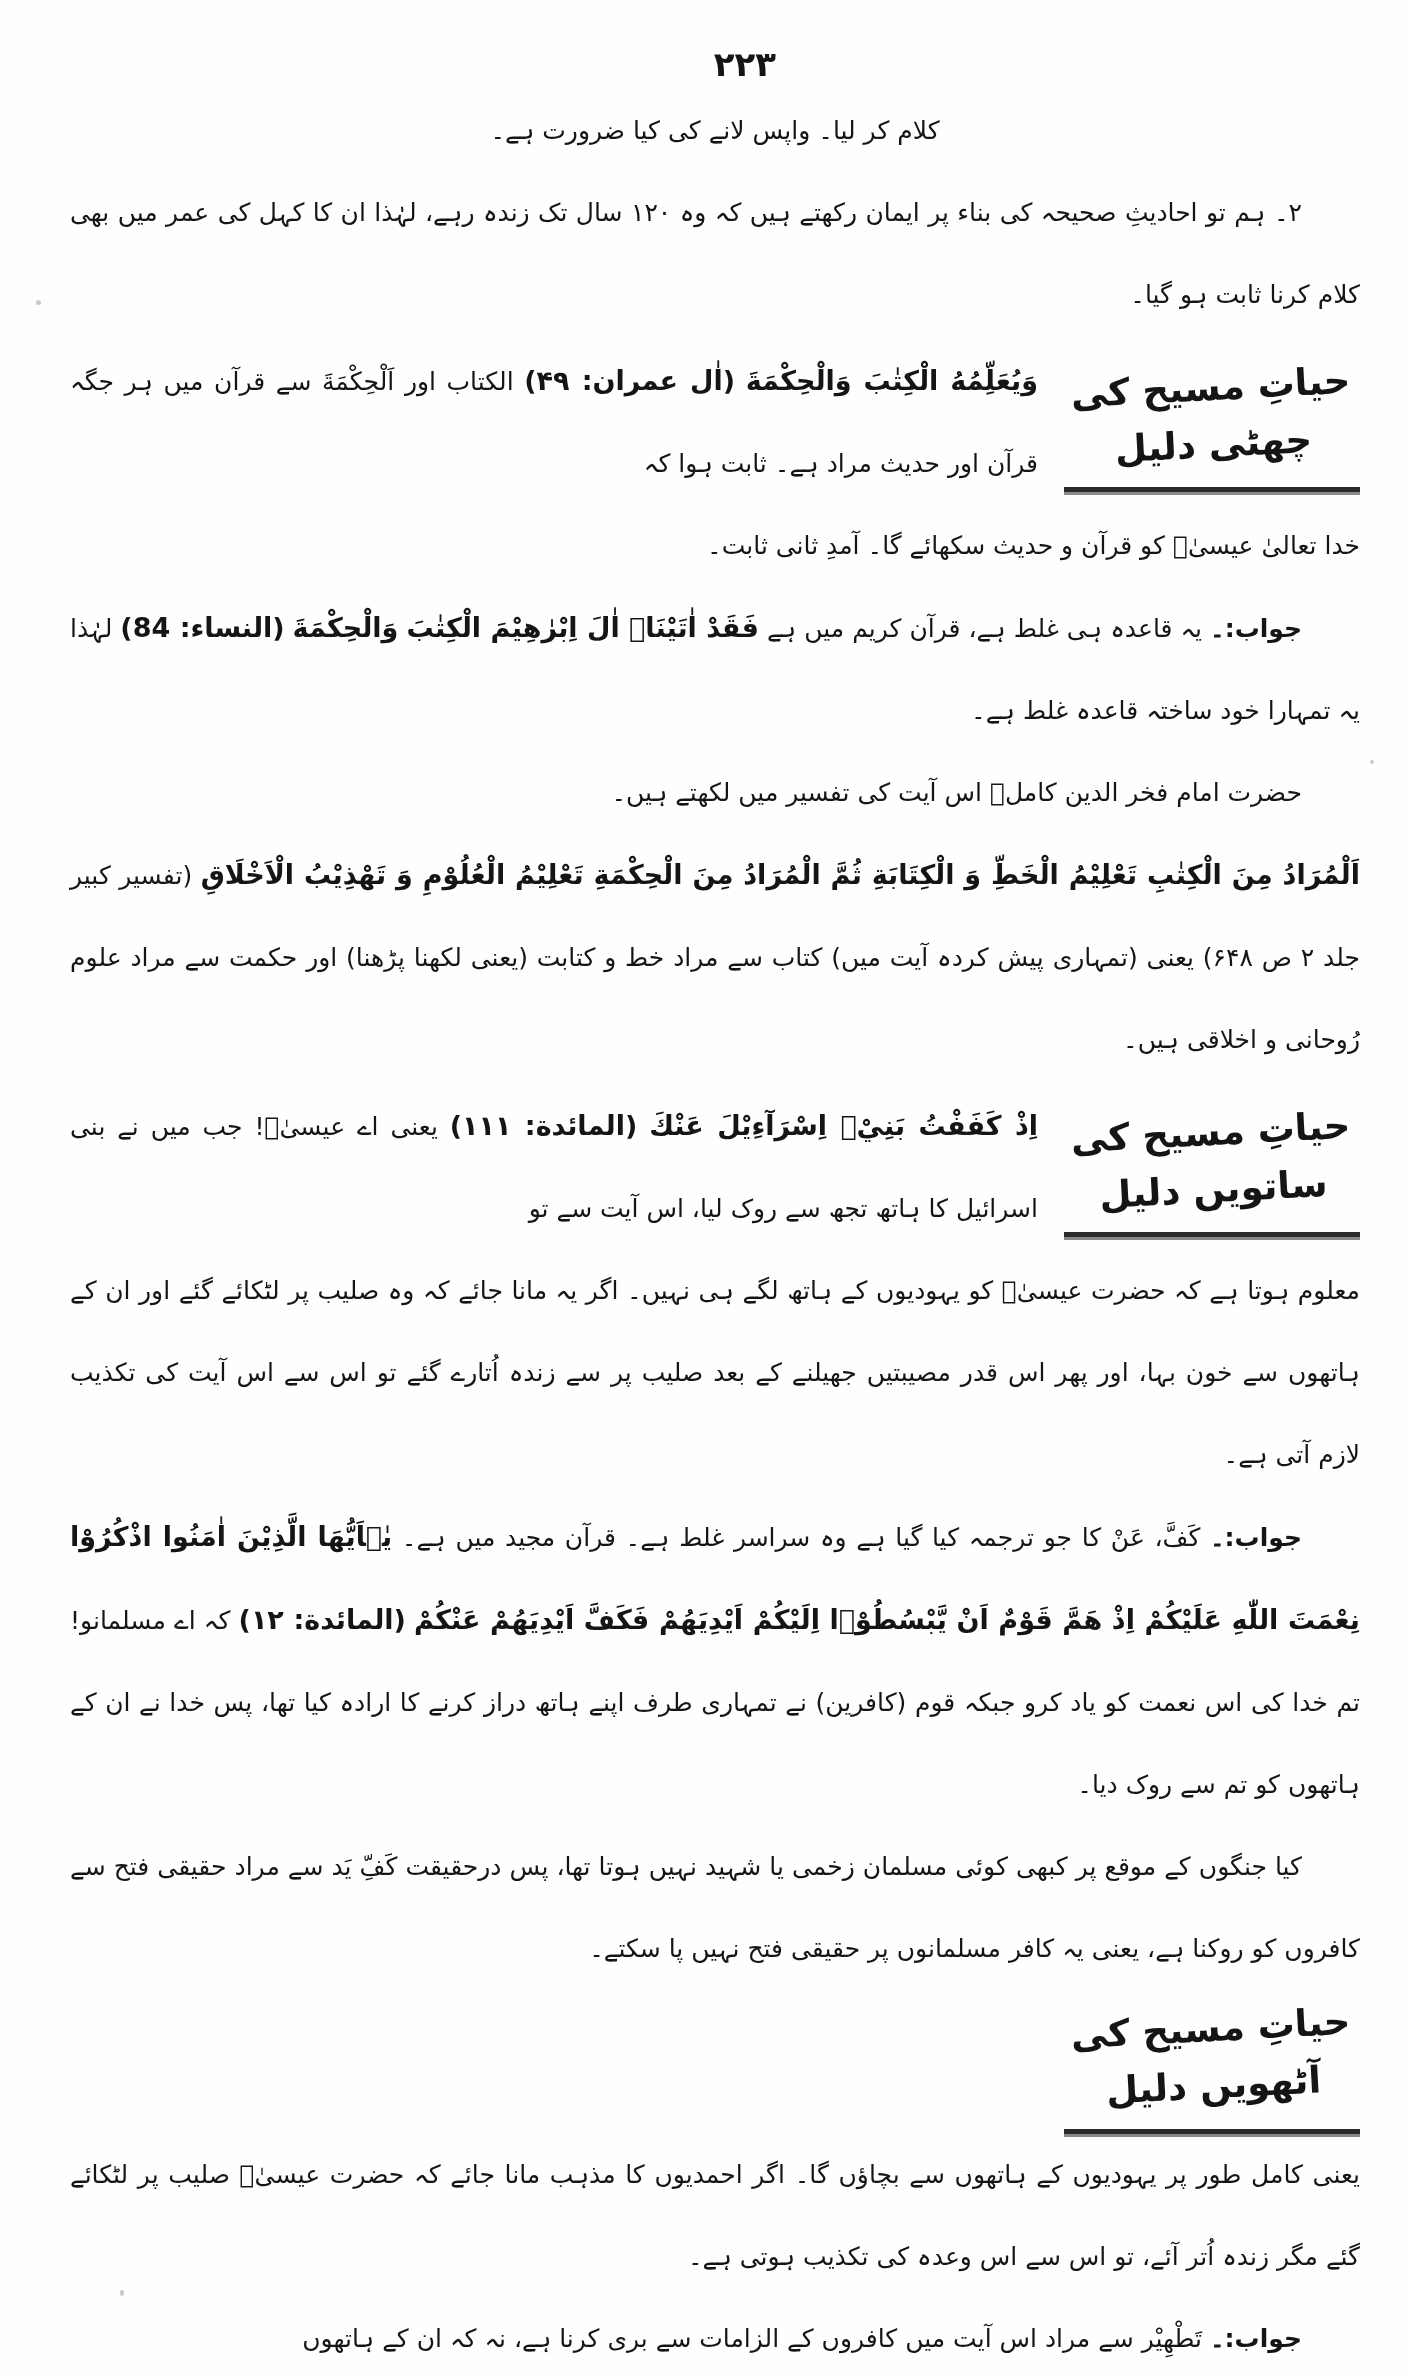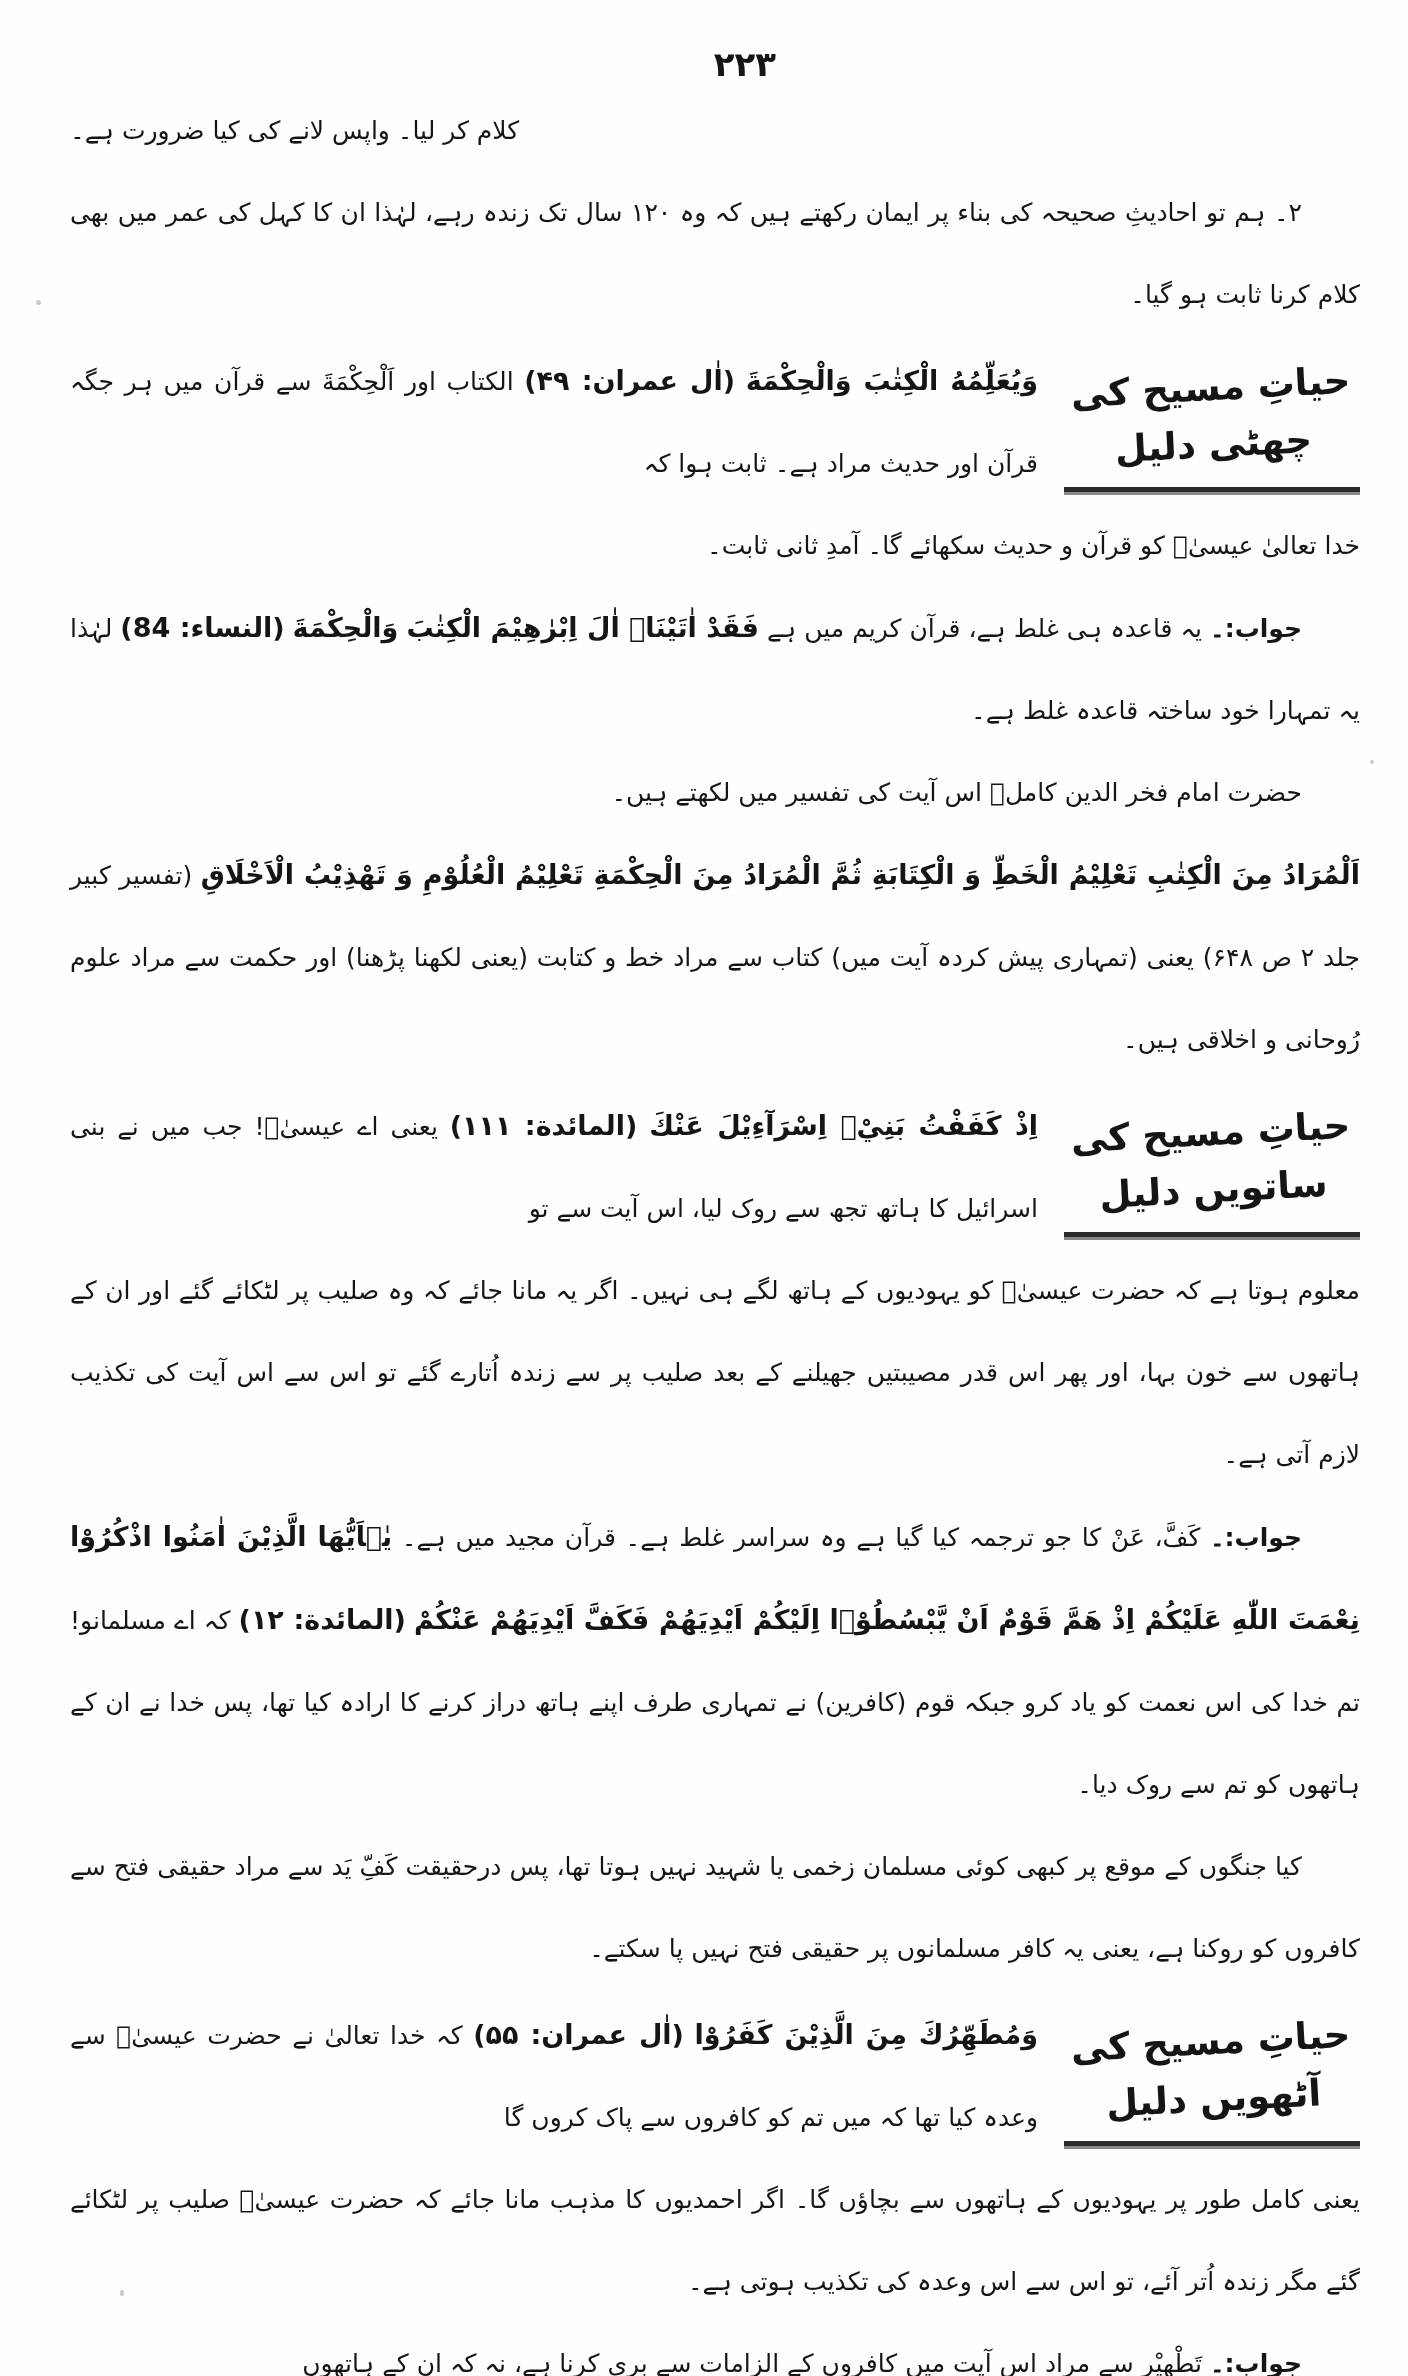--- a/index.html
+++ b/index.html
@@ -28,21 +28,21 @@
     padding-left: 60px;
   }
   p.para {
     margin: 0;
     font-size: 25px;
     line-height: 82px;
     text-align: justify;
     text-justify: inter-word;
   }
   p.center-end {
-    text-align: left;
+    text-align: center;
   }
   .indent { text-indent: 58px; }
   .arabic {
     font-weight: bold;
     font-size: 27px;
   }
   .label {
     font-weight: bold;
   }
   .section-row {
@@ -148,27 +148,20 @@
   </p>
 
   <p class="para indent">
     <span>کیا جنگوں کے موقع پر کبھی کوئی مسلمان زخمی یا شہید نہیں ہوتا تھا، پس درحقیقت کَفِّ یَد سے مراد حقیقی فتح سے کافروں کو روکنا ہے، یعنی یہ کافر مسلمانوں پر حقیقی فتح نہیں پا سکتے۔</span>
   </p>
 
   <div class="section-row">
     <div class="section-heading">
       <span class="slant">حیاتِ مسیح کی آٹھویں دلیل</span>
     </div>
-    <div class="section-body">
-      <p class="para">
-        <span class="arabic">وَمُطَهِّرُكَ مِنَ الَّذِيْنَ كَفَرُوْا</span>
-        <span class="arabic">(اٰل عمران: ۵۵)</span>
-        <span>کہ خدا تعالیٰ نے حضرت عیسیٰؑ سے وعدہ کیا تھا کہ میں تم کو کافروں سے پاک کروں گا</span>
-      </p>
-    </div>
   </div>
   <p class="para">
     <span>یعنی کامل طور پر یہودیوں کے ہاتھوں سے بچاؤں گا۔ اگر احمدیوں کا مذہب مانا جائے کہ حضرت عیسیٰؑ صلیب پر لٹکائے گئے مگر زندہ اُتر آئے، تو اس سے اس وعدہ کی تکذیب ہوتی ہے۔</span>
   </p>
 
   <p class="para indent">
     <span class="label">جواب:۔</span>
     <span>تَطْهِيْر سے مراد اس آیت میں کافروں کے الزامات سے بری کرنا ہے، نہ کہ ان کے ہاتھوں</span>
   </p>
 

